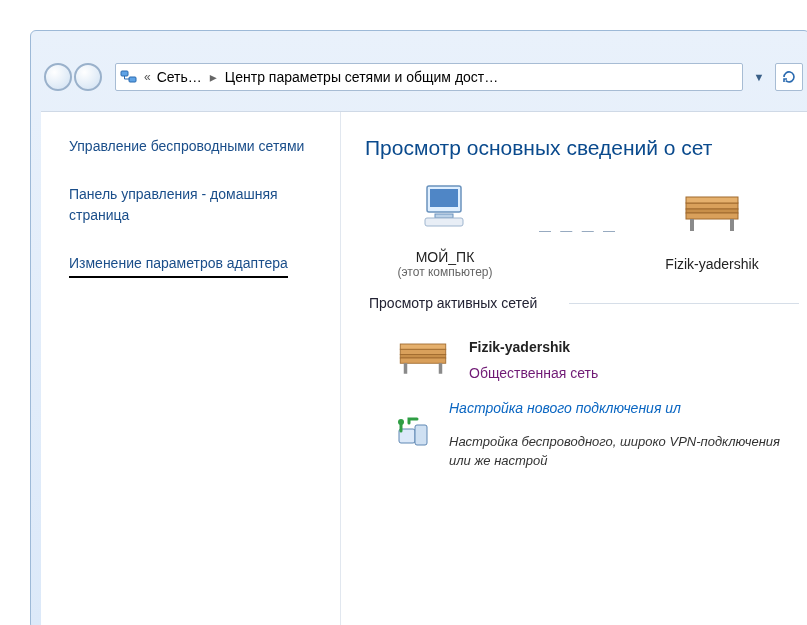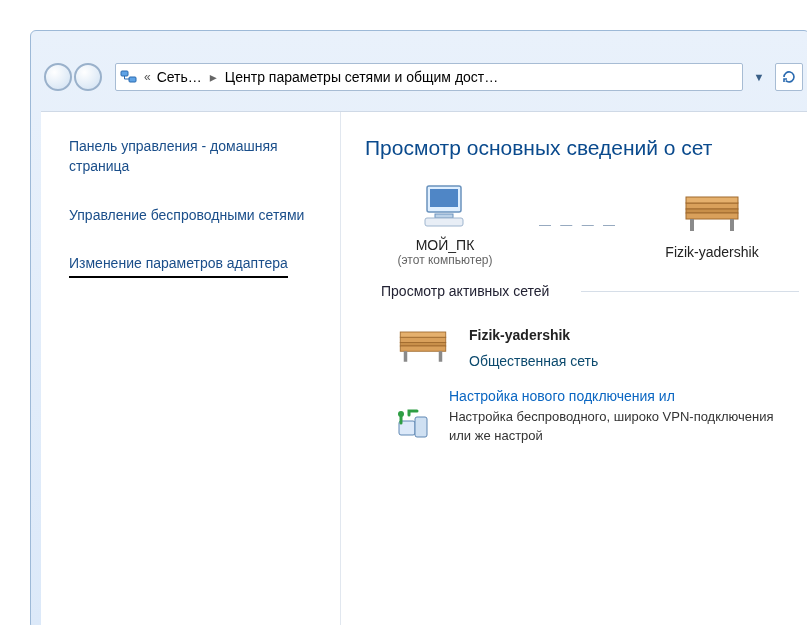--- a/index.html
+++ b/index.html
@@ -108,58 +108,59 @@
     font-weight: 400;
     margin-bottom: 22px;
   }
   .map-row {
     display: flex;
     align-items: center;
     gap: 14px;
     margin-bottom: 16px;
   }
   .map-node { text-align: center; width: 160px; }
-  .map-node .label1 { color: #222; margin-top: 4px; }
+  .map-node .label1 { color: #222; margin-top: 16px; }
   .map-node .label2 { color: #666; font-size: 12px; }
   .dashes {
     color: #8aa0b8;
     letter-spacing: 3px;
     font-size: 12px;
     flex: 0 0 auto;
   }
   .computer-icon, .bench-icon, .bench-icon-sm, .plug-icon { display: inline-block; }
   .fieldset-label {
     color: #223;
     font-size: 14px;
-    margin: 14px 0 10px 16px;
+    margin: 14px 0 10px 4px;
     position: relative;
   }
   .fieldset-label::after {
     content: "";
     position: absolute;
     left: 200px; right: 0; top: 50%;
     height: 1px;
     background: #d6dee8;
   }
   .active-net {
     display: flex;
     align-items: center;
     gap: 18px;
     padding: 16px 0 6px 30px;
   }
   .active-net .net-name { font-weight: 600; color: #222; }
-  .active-net .net-type { color: #0c4a6e; cursor: pointer; margin-top: 10px; }
+  .active-net .net-type { color: #701a75; cursor: pointer; margin-top: 10px; }
   .settings-row {
     display: flex;
-    align-items: flex-end;
+    align-items: center;
     gap: 16px;
     padding: 12px 0 0 30px;
+    font-style: italic;
   }
   .settings-row .title-link { color: #0a66c2; cursor: pointer; }
-  .settings-row .desc { color: #333; font-size: 13px; margin-top: 4px; line-height: 1.45; }
+  .settings-row .desc { color: #333; font-size: 13px; margin-top: 17px; line-height: 1.45; }
 </style>
 </head>
 <body>
 
 <div class="window-frame">
   <div class="titlebar-spacer"></div>
 
   <div class="addressbar-row">
     <div class="nav-goggles">
       <div class="lens"></div>
@@ -185,22 +186,22 @@
     <div class="refresh-box">
       <svg width="16" height="16" viewBox="0 0 16 16">
         <path d="M3 8a5 5 0 1 1 1.7 3.7" fill="none" stroke="#2a6ab0" stroke-width="1.6"></path>
         <path d="M3 13 v-3 h3" fill="none" stroke="#2a6ab0" stroke-width="1.6"></path>
       </svg>
     </div>
   </div>
 
   <div class="content-area">
     <div class="sidebar">
+      <div class="side-link">Управление беспроводными сетями</div>
       <div class="side-link">Панель управления - домашняя страница</div>
-      <div class="side-link">Управление беспроводными сетями</div>
       <div><span class="side-link underlined">Изменение параметров адаптера</span></div>
     </div>
 
     <div class="main">
       <div class="page-heading">Просмотр основных сведений о сет</div>
 
       <div class="map-row">
         <div class="map-node">
           <span class="computer-icon">
             <svg width="56" height="48" viewBox="0 0 56 48">

